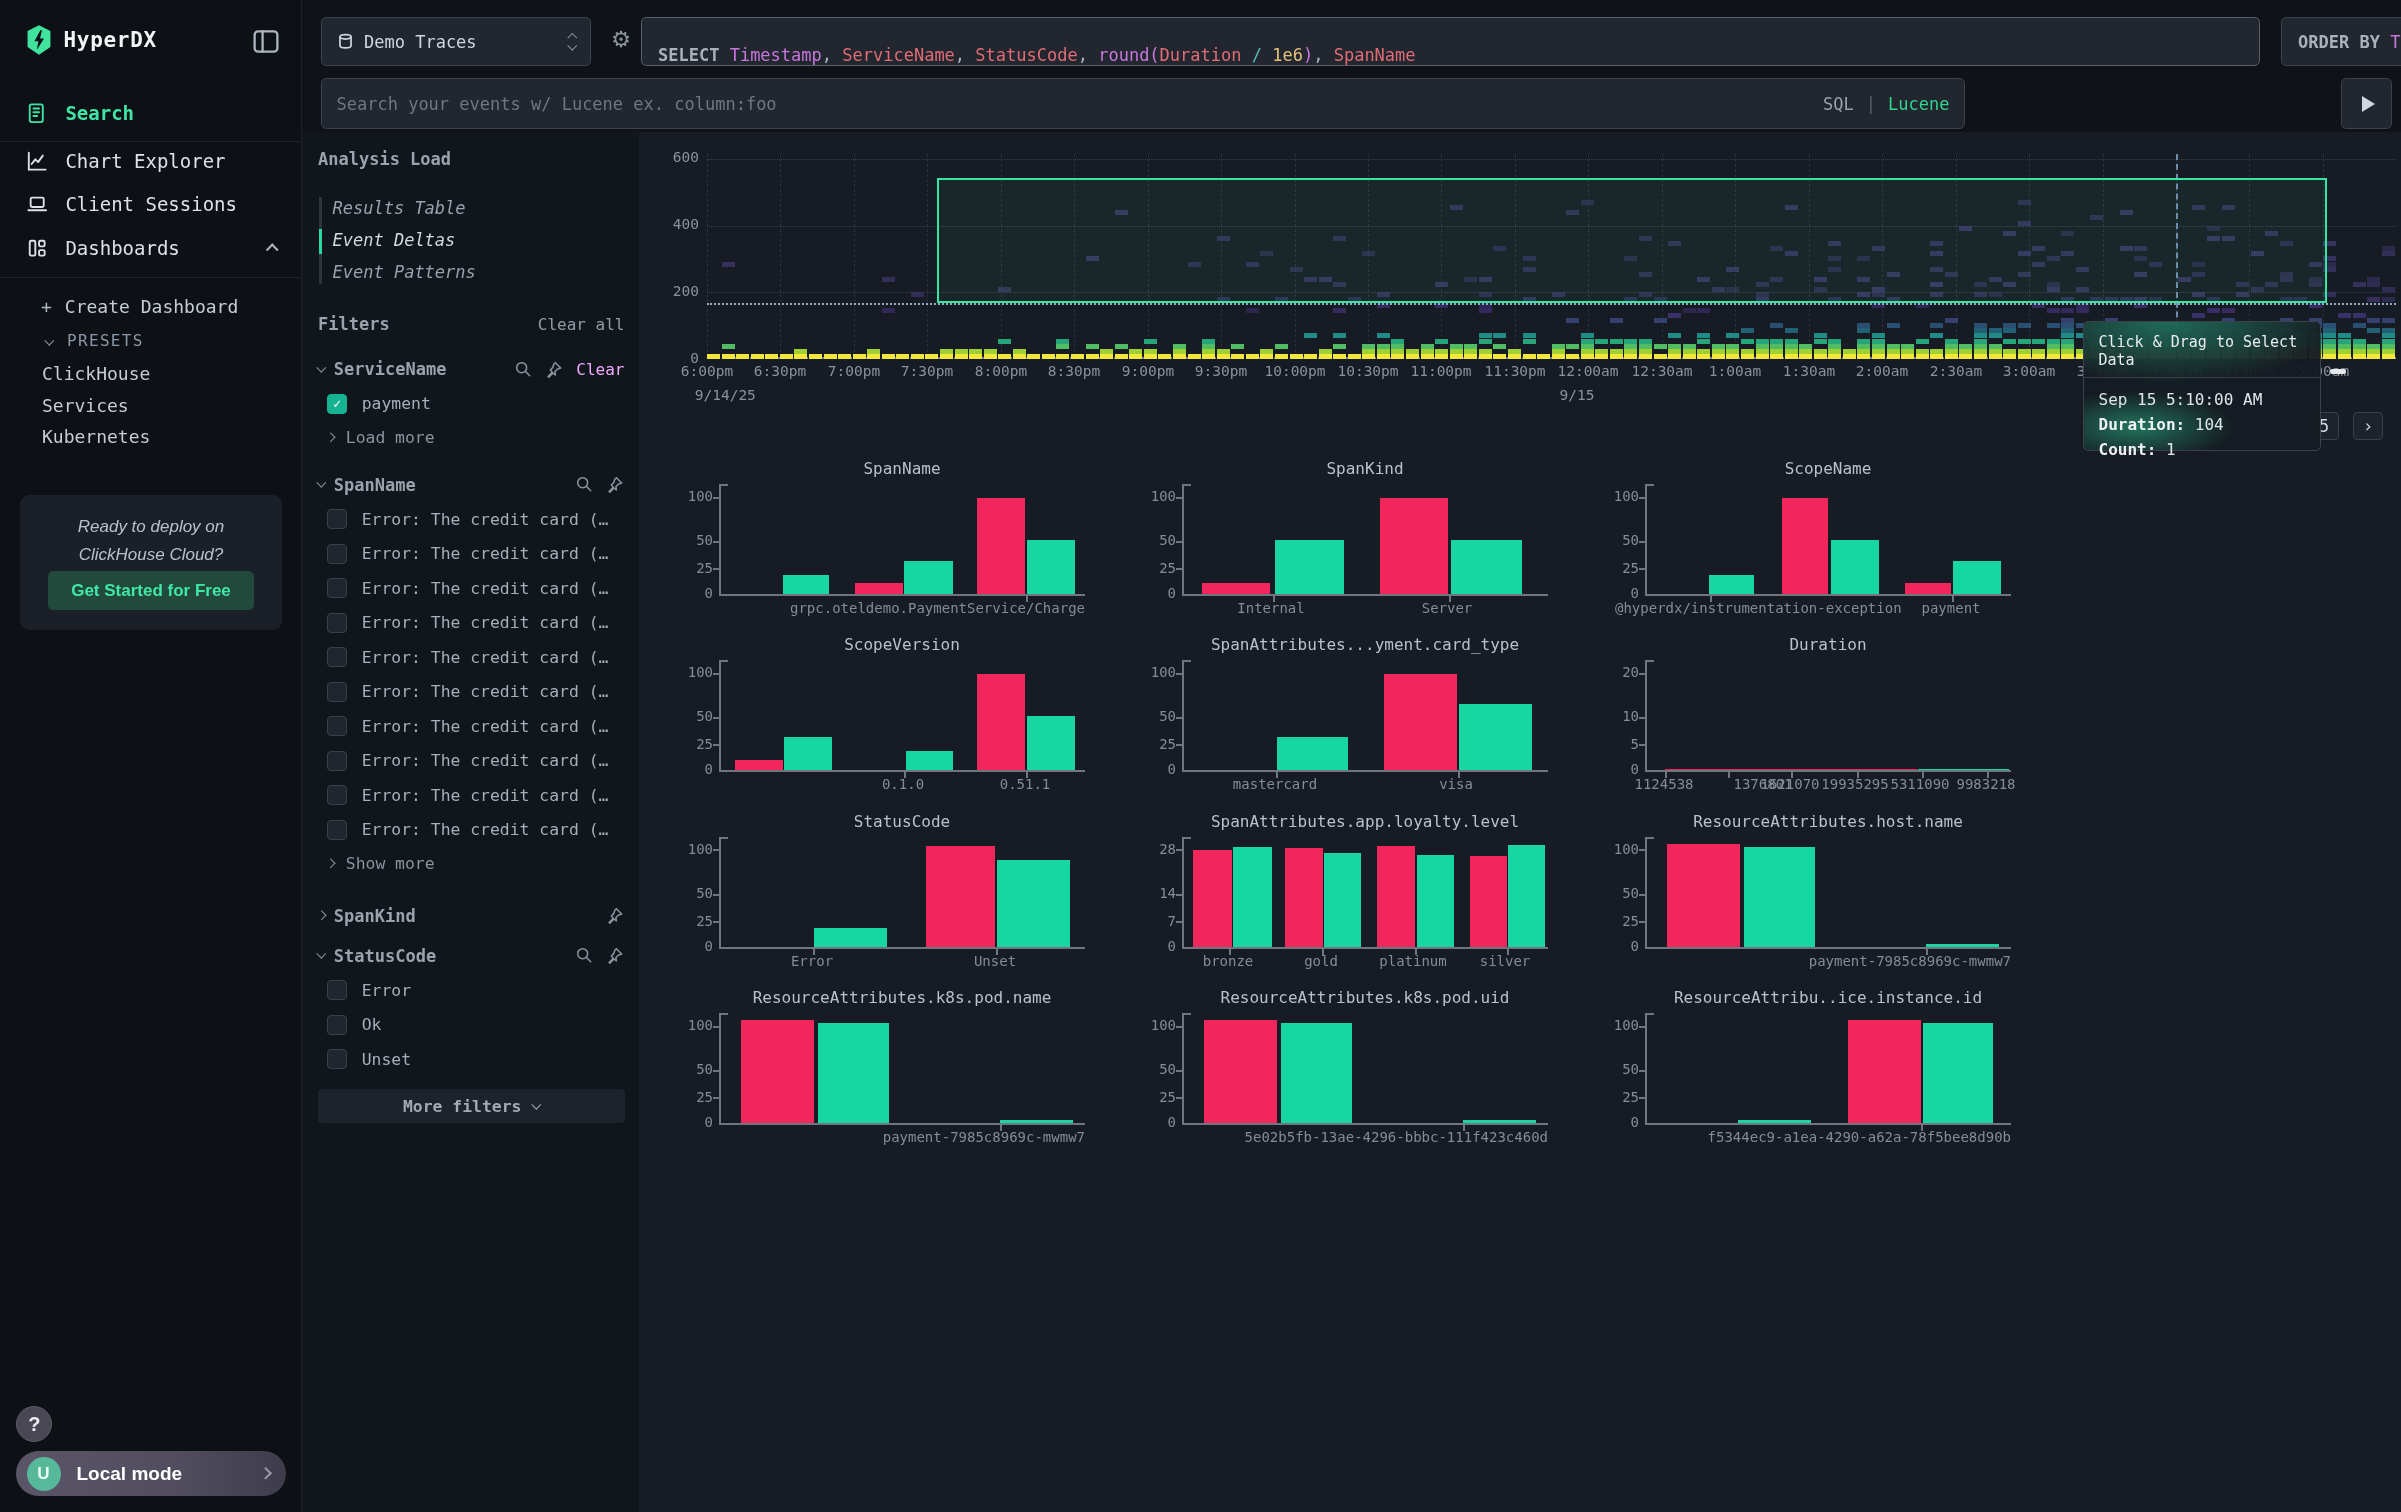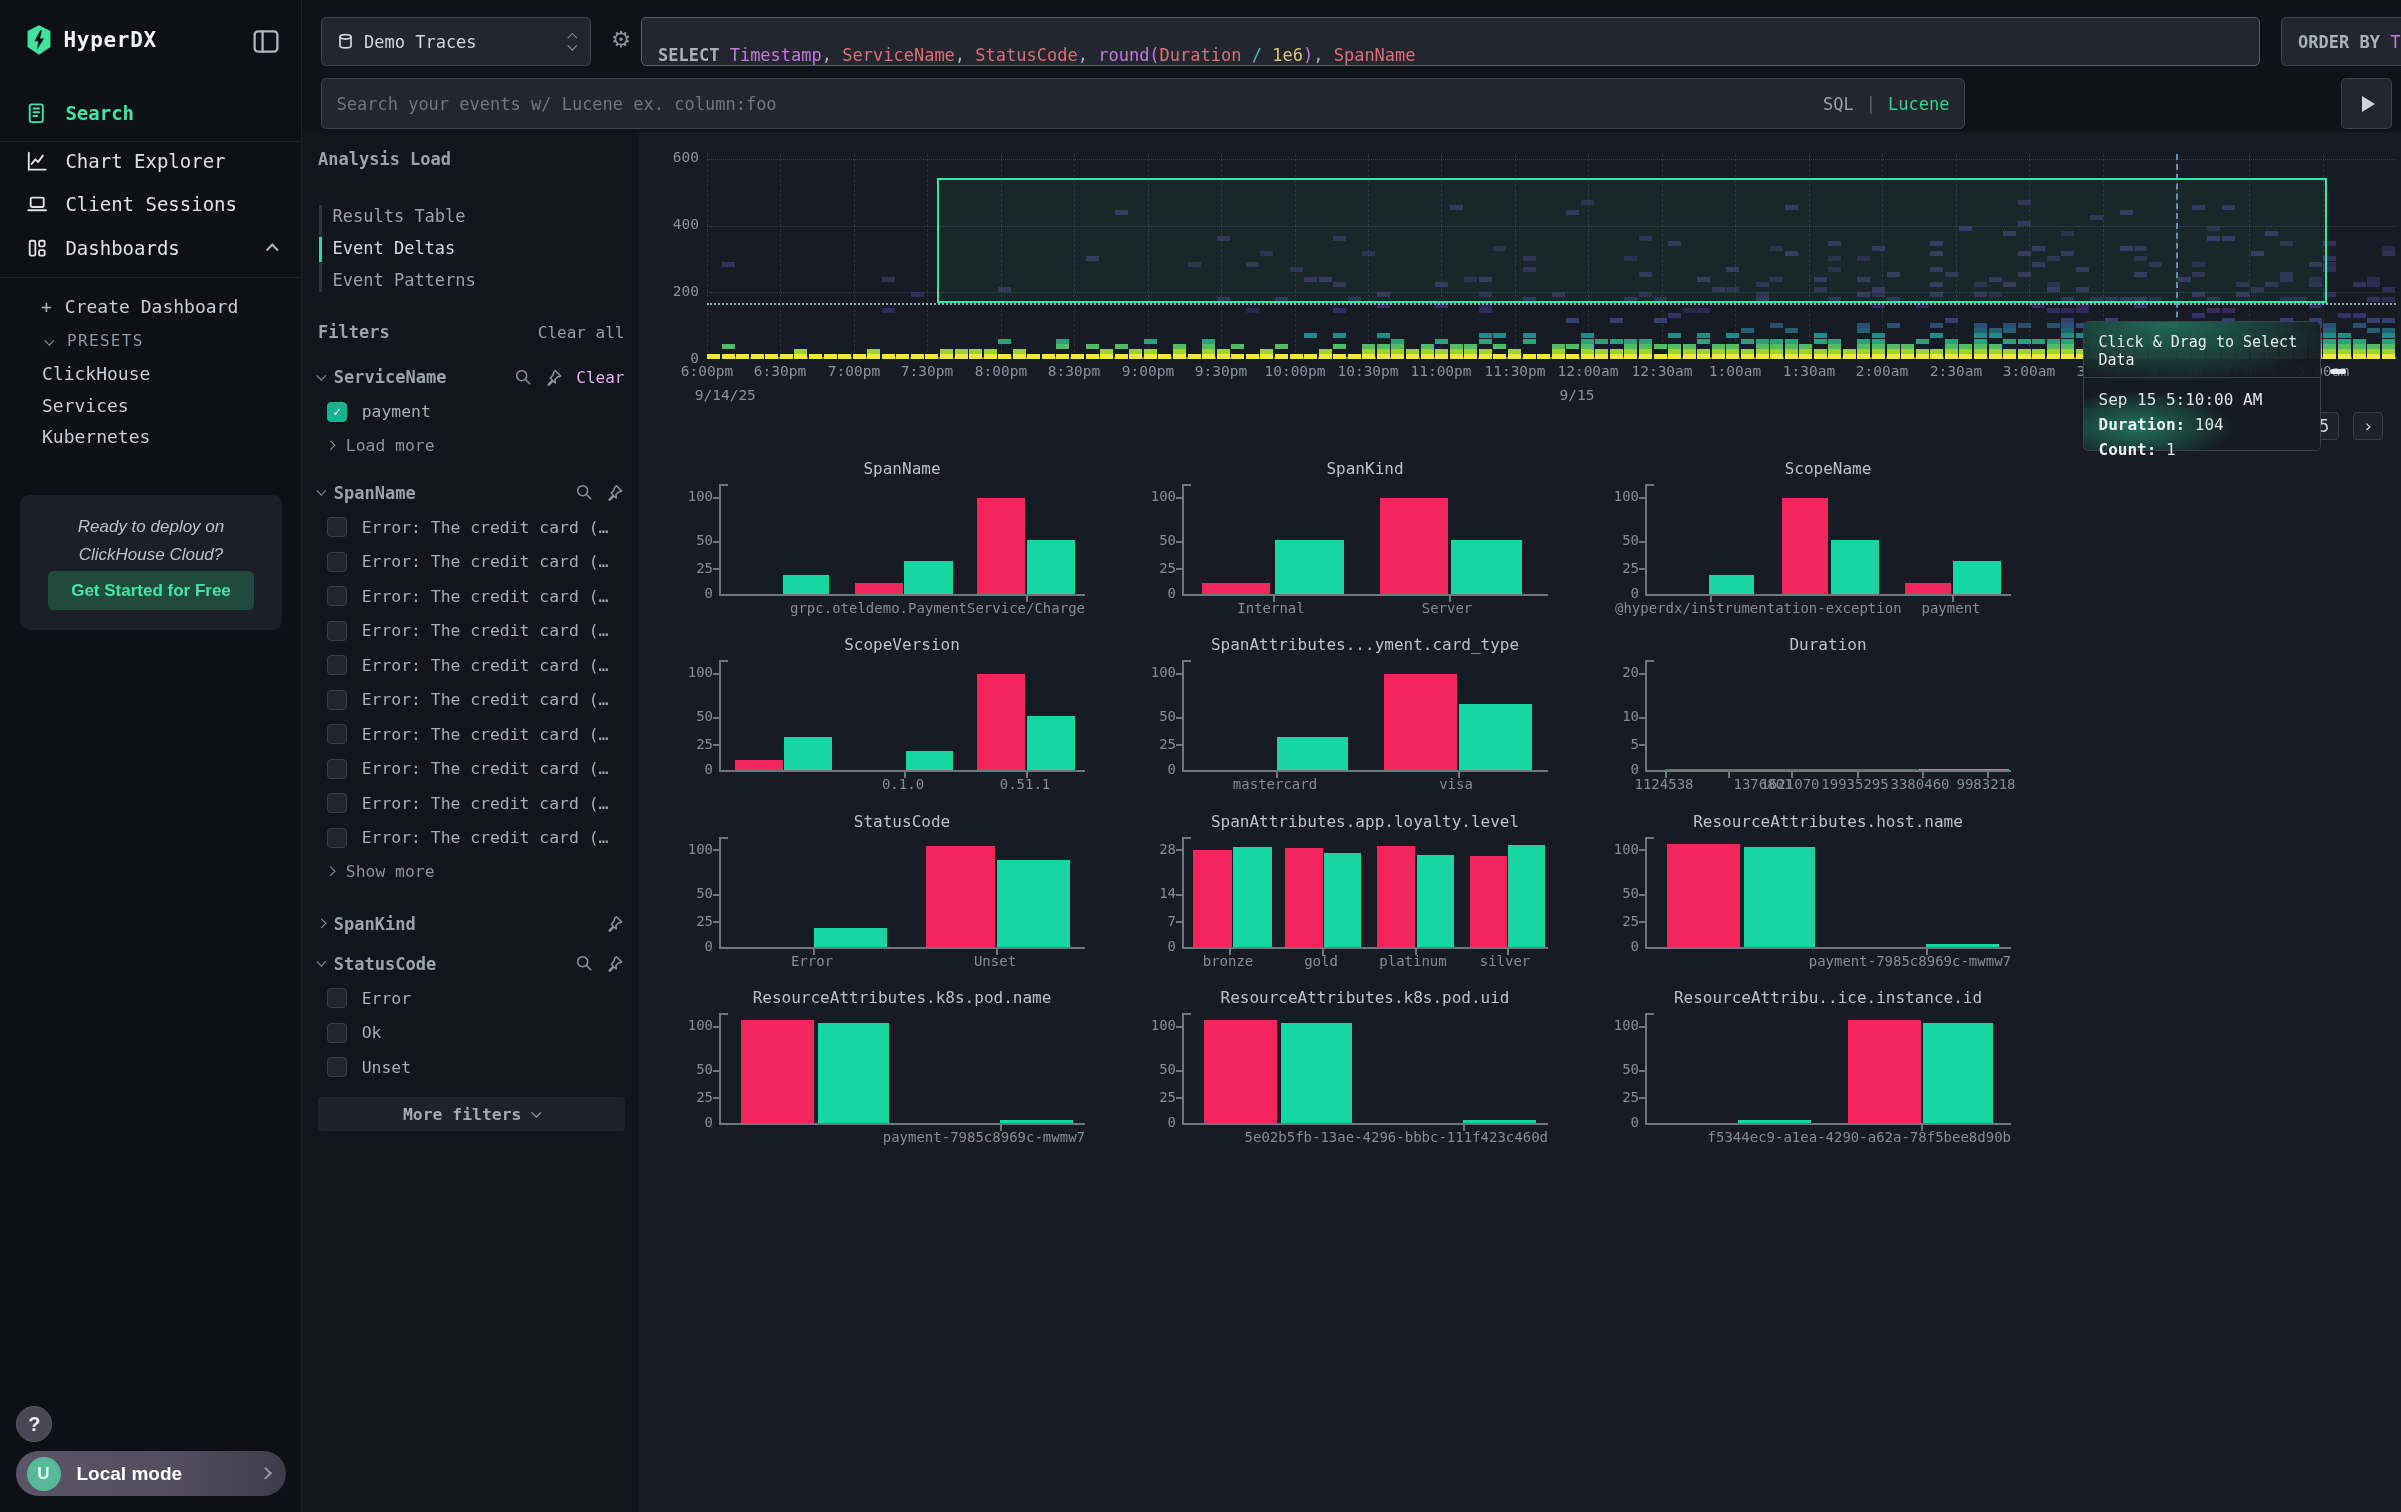--- a/index.html
+++ b/index.html
@@ -67,21 +67,21 @@
   .tk-gray { color:#a9b1bb; }
   .tk-purple { color:#c678dd; }
   .tk-red { color:#e06c75; }
   .tk-cyan { color:#56b6c2; }
   .tk-yellow { color:#e5c07b; }
 
   
   #panel { position:absolute; left:302px; top:132px; width:337px; height:1381px; background:#11151c;
            padding:17px 14.5px 0 16px; font-size:17px; }
   .panel-title { font-weight:bold; color:#9aa3ad; }
-  #analysis-options { position:relative; margin-top:31px; padding-left:14.5px; }
+  #analysis-options { position:relative; margin-top:23px; padding-left:14.5px;font-style:italic; }
   #analysis-options .rail { position:absolute; left:1.3px; top:5.3px; height:87px; width:2.6px; background:#2e343d; }
   #analysis-options .rail-active { position:absolute; left:1.3px; top:37px; height:25px; width:2.6px; background:#2bd99f; }
   .an-opt { height:32px; line-height:32px; color:#9aa2ad; }
   .an-opt.active { color:#d4dae1; }
   .filters-row { display:flex; justify-content:space-between; align-items:center; margin-top:26px; }
   .clear-all { font-size:16px; color:#949ca6; }
   .sec-head { display:flex; align-items:center; margin-top:25px; color:#8b939d; }
   .sec-head .title { font-weight:bold; color:#9aa3ad; margin-left:9.2px; }
   .sec-icons { margin-left:auto; display:flex; align-items:center; gap:13px; }
   .sec-icons svg { display:block; }
@@ -1151,21 +1151,21 @@
             <div class="mc-xtick" style="left: 144px;"></div>
             <div class="mc-xtick" style="left: 210px;"></div>
             <div class="mc-xtick" style="left: 275px;"></div>
             <div class="mc-xtick" style="left: 340px;"></div>
           </div>
           <div class="mc-xlabels">
             <span class="mc-xlab" style="left: 19px; transform: translateX(-50%);">1124538</span>
             <span class="mc-xlab" style="left: 82px; transform: translateX(-50%); margin-left: 36px;">1376801</span>
             <span class="mc-xlab" style="left: 145px; transform: translateX(-50%);">1621070</span>
             <span class="mc-xlab" style="left: 210px; transform: translateX(-50%);">19935295</span>
-            <span class="mc-xlab" style="left: 275px; transform: translateX(-50%);">3380460</span>
+            <span class="mc-xlab" style="left: 275px; transform: translateX(-50%);">5311090</span>
             <span class="mc-xlab" style="left: 341px; transform: translateX(-50%);">9983218</span>
           </div>
         </div>
         <div class="mc">
           <div class="mc-title">StatusCode</div>
           <div class="mc-body">
             <div class="mc-ylab" style="top: 101px;">0</div>
             <div class="mc-ylab" style="top: 76px;">25</div>
             <div class="mc-ytick" style="top: 84px;"></div>
             <div class="mc-ylab" style="top: 48px;">50</div>

